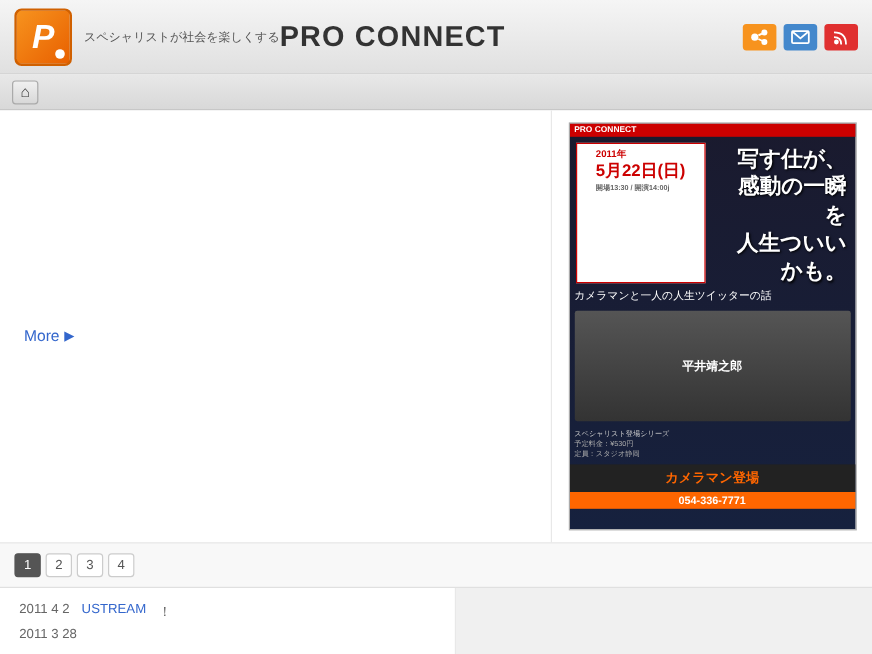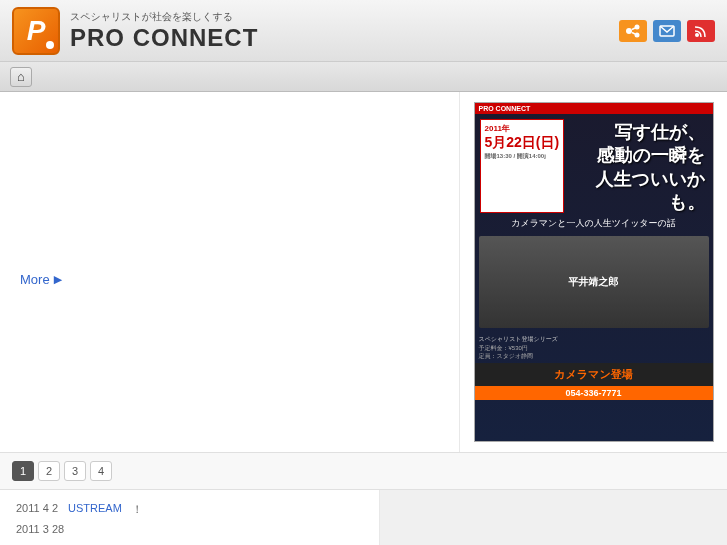--- a/index.html
+++ b/index.html
@@ -41,21 +41,21 @@
       width: 8px;
       height: 8px;
       background: white;
       border-radius: 50%;
       position: absolute;
       bottom: 4px;
       right: 4px;
     }
     #logo-text-area {
       display: flex;
-      flex-direction: column;
+      align-items: center;
     }
     #logo-tagline {
       font-size: 10px;
       color: #555;
     }
     #logo-title {
       font-size: 24px;
       font-weight: bold;
       color: #333;
       letter-spacing: 1px;
@@ -151,21 +151,21 @@
     
     .poster-top-bar {
       background: #cc0000;
       color: white;
       font-size: 7px;
       padding: 2px 4px;
       font-weight: bold;
     }
     .poster-date-box {
       background: #fff;
-      padding: 3px 4px;
+      padding: 3px 16px;
       margin: 2px;
       font-size: 8px;
       color: #cc0000;
       font-weight: bold;
       border: 1px solid #cc0000;
     }
     .poster-date-big {
       font-size: 14px;
       font-weight: bold;
       color: #cc0000;
@@ -175,22 +175,22 @@
       font-size: 18px;
       font-weight: bold;
       text-align: right;
       padding: 4px 4px 0 4px;
       line-height: 1.3;
       text-shadow: 1px 1px 2px black;
     }
     .poster-sub-text {
       color: white;
       font-size: 9px;
-      text-align: center;
-      padding: 2px 20px;
+      text-align: left;
+      padding: 2px 4px;
     }
     .poster-photo-area {
       background: linear-gradient(to bottom, #555, #333);
       height: 92px;
       margin: 4px;
       display: flex;
       align-items: center;
       justify-content: center;
       color: #aaa;
       font-size: 9px;

